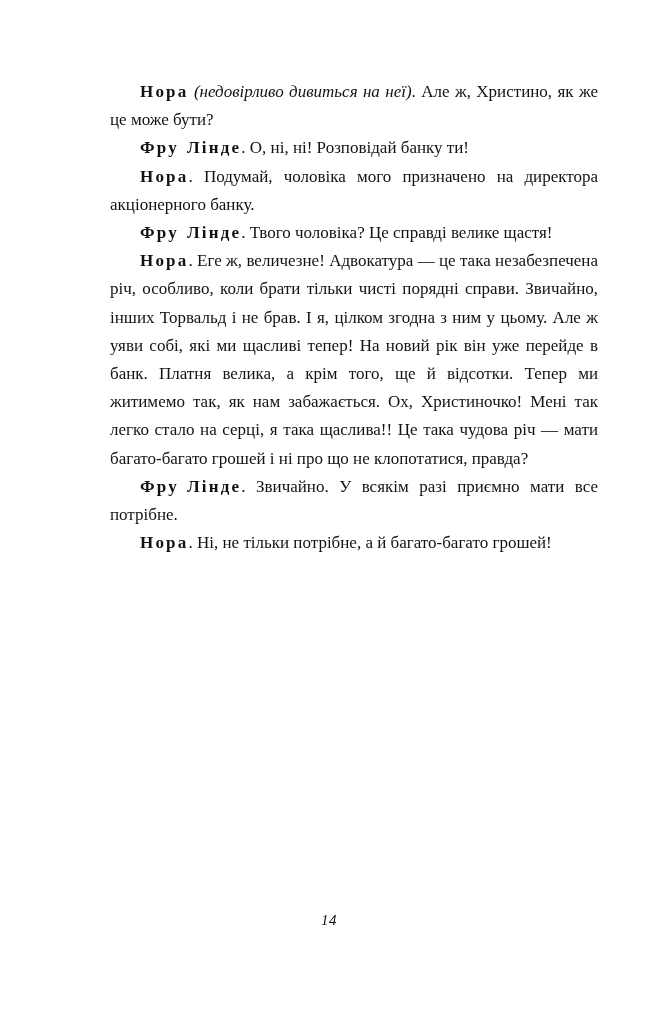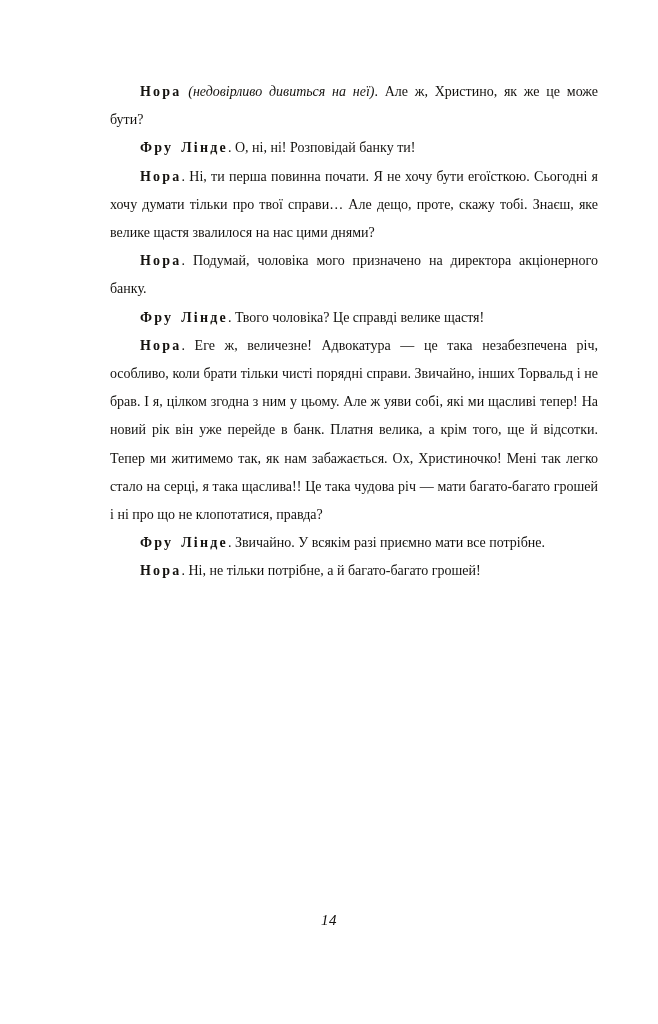--- a/index.html
+++ b/index.html
@@ -30,21 +30,21 @@
     left: 110px;
     top: 78px;
     width: 488px;
   }
 
   p.speech {
     margin: 0;
     padding: 0;
     text-indent: 30px;
     text-align: justify;
-    font-size: 14px;
+    font-size: 17px;
     line-height: 28.2px;
     color: #14120f;
     -webkit-font-smoothing: antialiased;
     hyphens: manual;
   }
 
   p.speech:last-of-type {
     text-align: left;
   }
 
@@ -90,23 +90,20 @@
     <p class="speech">
       <span class="speaker">Нора</span><span class="after-speaker"> </span><span class="stage">(недовірливо дивиться на неї)</span><span>. </span><span>Але ж, Христино, як же це може бути?</span>
     </p>
 
 
 
     <p class="speech">
       <span class="speaker"><span>Фру</span><span class="gap"></span><span>Лінде</span></span><span>. </span><span>О, ні, ні! Розповідай банку ти!</span>
     </p>
 
-    <p class="speech">
-      <span class="speaker">Нора</span><span>. </span><span>Ні, ти перша повинна почати. Я не хочу бути егоїсткою. Сьогодні я хочу думати тільки про твої справи… Але дещо, проте, скажу тобі. Знаєш, яке велике щастя зва­лилося на нас цими днями?</span>
-    </p>
 
 
     <p class="speech">
       <span class="speaker">Нора</span><span>. </span><span>Подумай, чоловіка мого призначено на дирек­тора акціонерного банку.</span>
     </p>
 
     <p class="speech">
       <span class="speaker"><span>Фру</span><span class="gap"></span><span>Лінде</span></span><span>. </span><span>Твого чоловіка? Це справді велике щастя!</span>
     </p>
 

